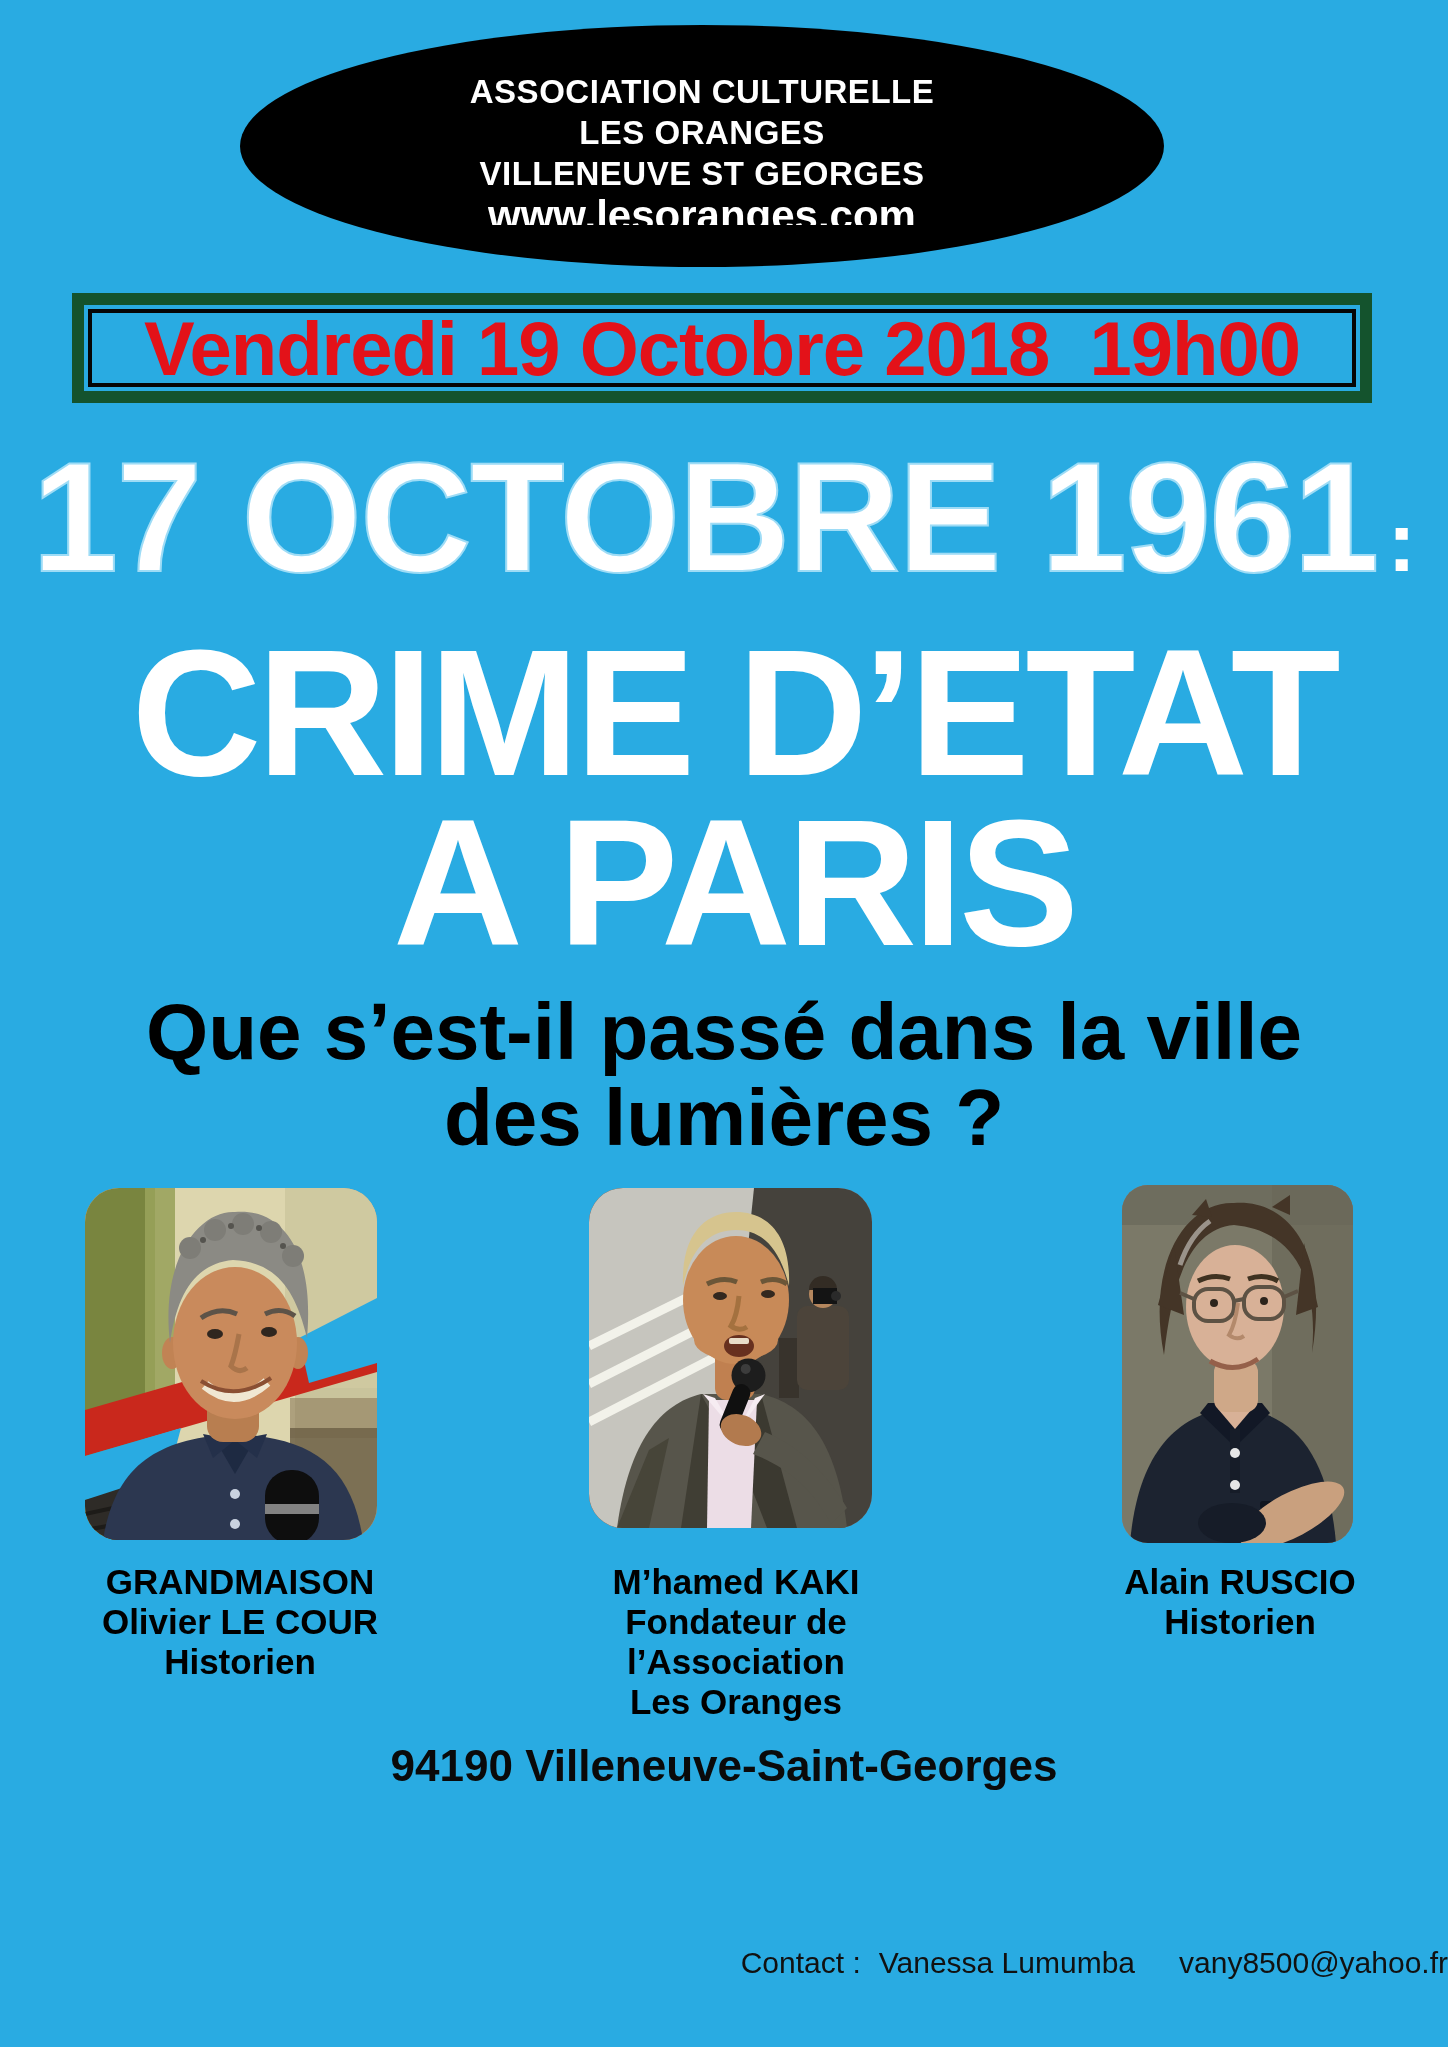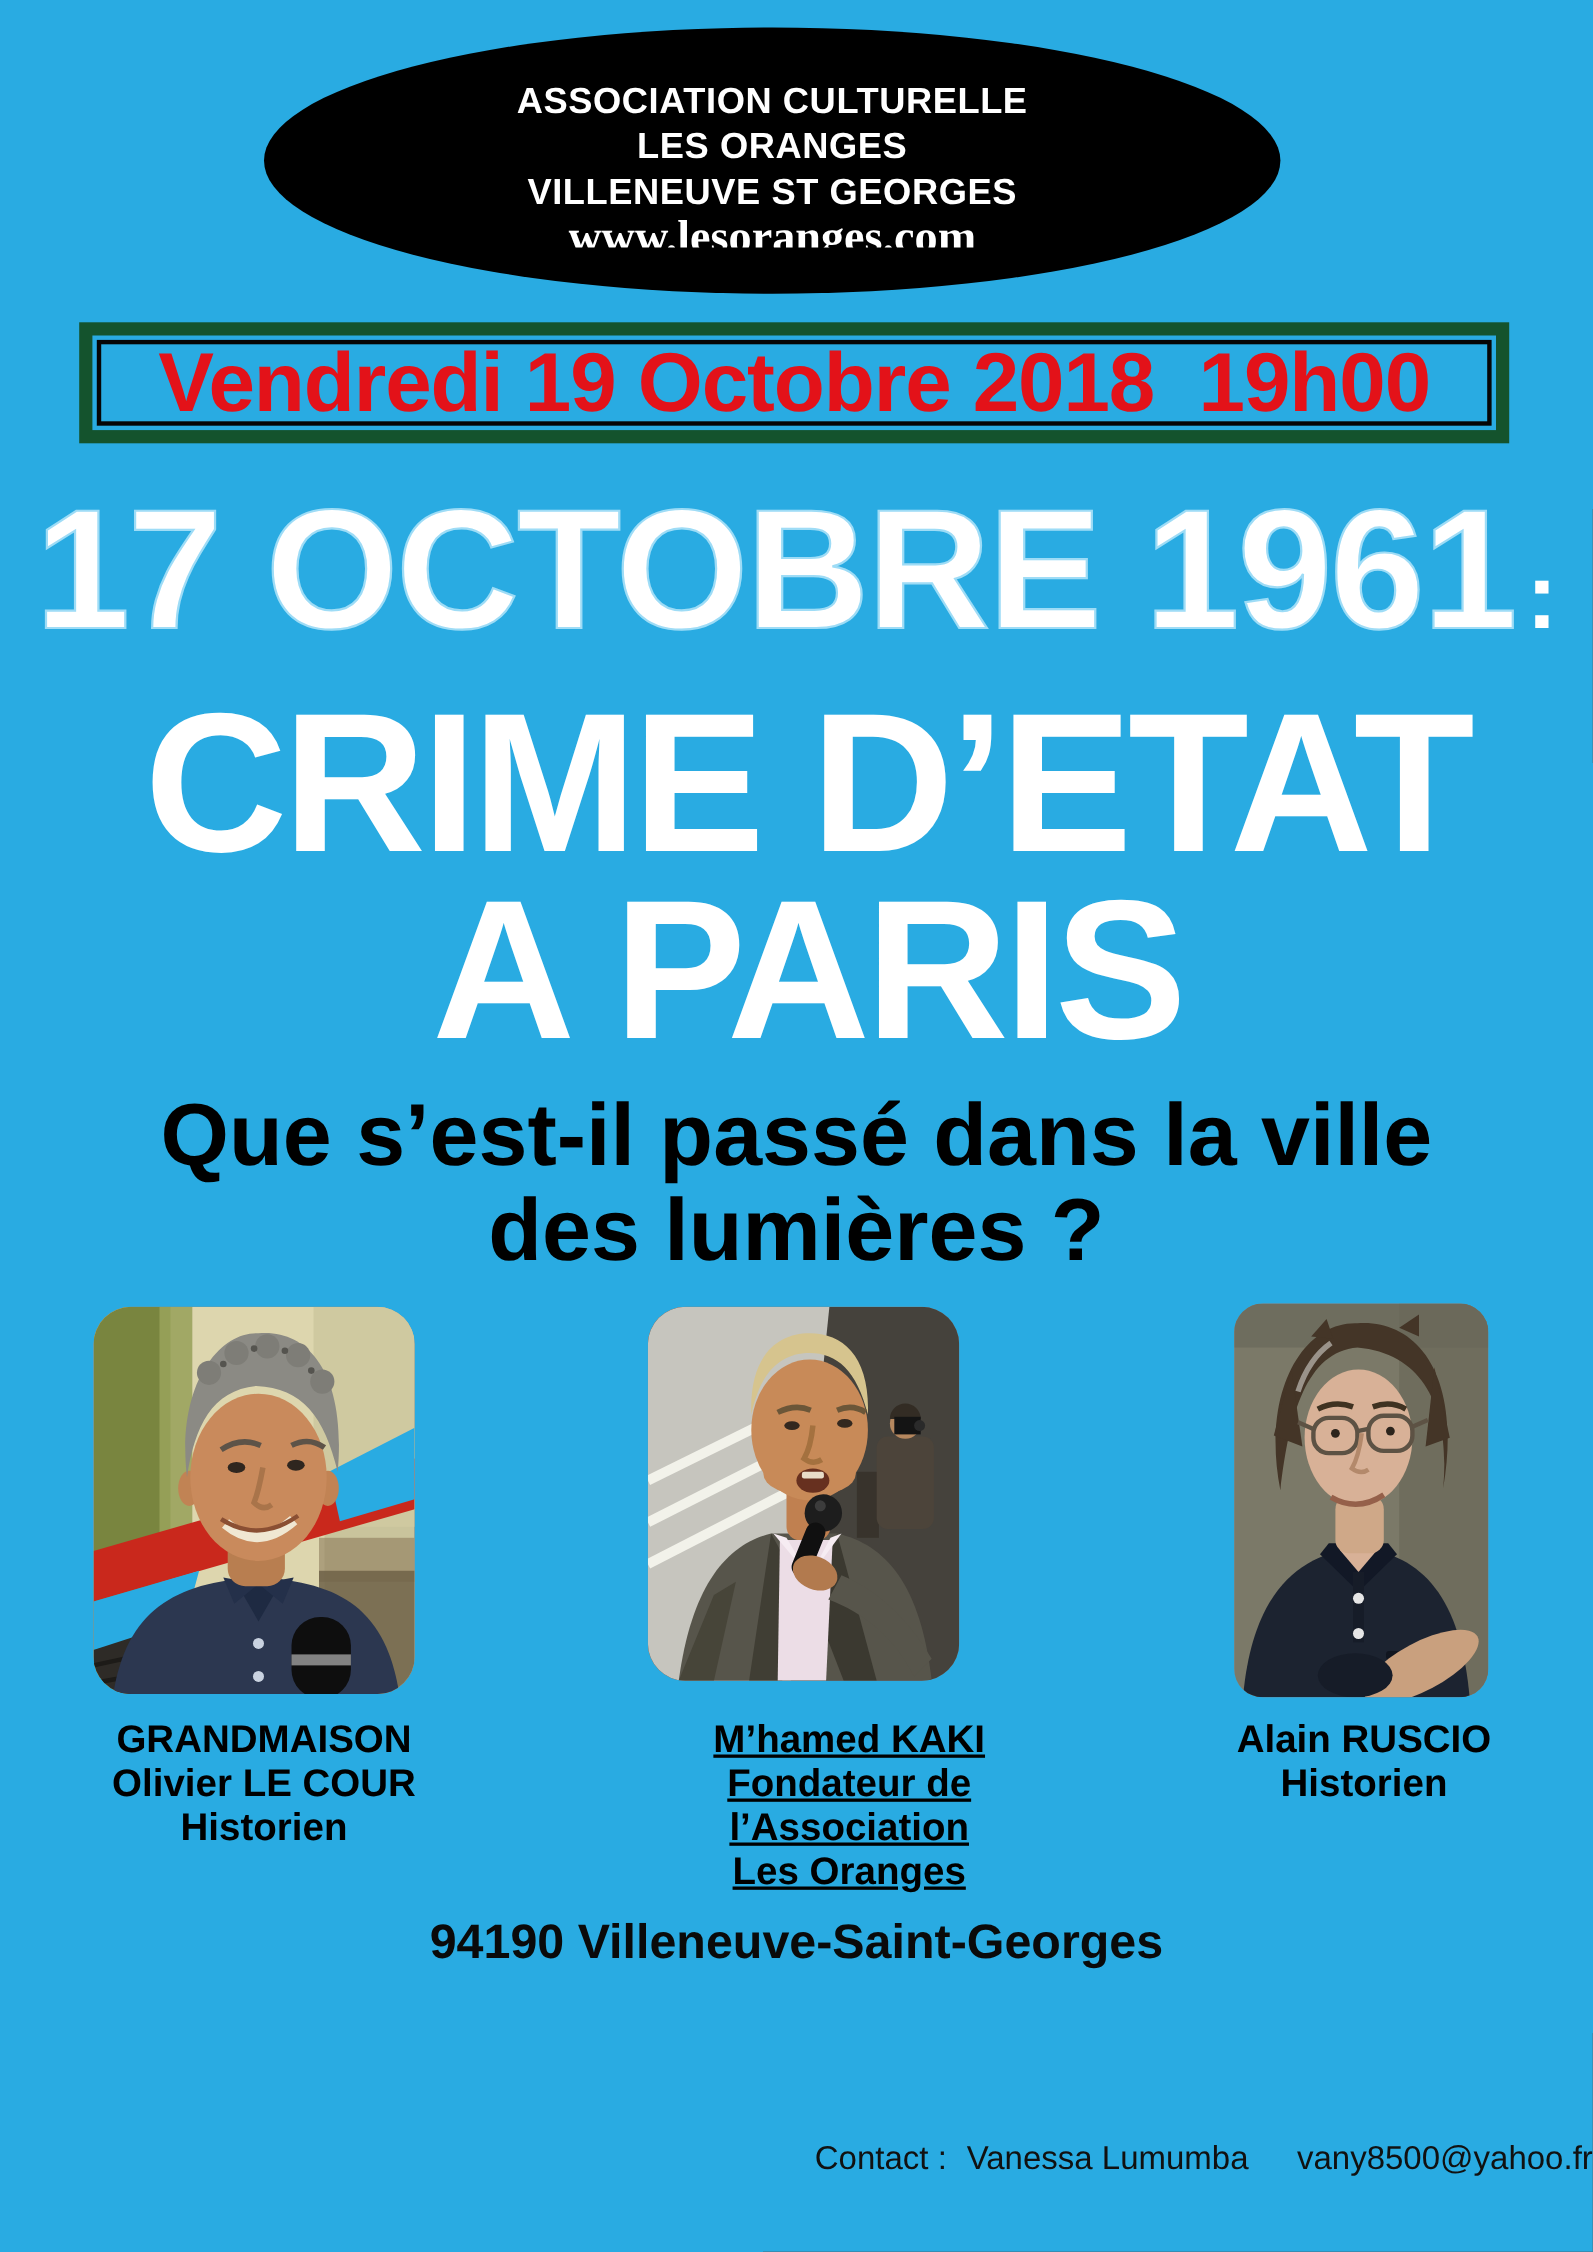--- a/index.html
+++ b/index.html
@@ -17,21 +17,21 @@
     background:#000;border-radius:50%;
     display:flex;flex-direction:column;align-items:center;
     padding-top:46px;box-sizing:border-box;
   }
   .ellipse .bline{
     color:#fff;font-weight:bold;font-size:33px;line-height:41px;
     letter-spacing:.5px;text-align:center;
   }
   .ellipse .burl{
     margin-top:4px;height:27px;overflow:hidden;
-    color:#fff;font-family:Liberation Serif, serif;font-weight:bold;
+    color:#fff;font-family:Liberation Sans, sans-serif;font-weight:bold;
     font-size:42px;line-height:36px;text-align:left;
   }
   
   .datebox{
     position:absolute;left:72px;top:293px;width:1300px;height:110px;
     box-sizing:border-box;border:12px solid #14532d;
   }
   .datebox .inner{
     position:absolute;left:4px;right:4px;top:4px;bottom:4px;
     border:4px solid #060606;
@@ -73,21 +73,21 @@
   .photo.p1{left:85px;top:1188px;width:292px;height:352px;border-radius:34px;}
   .photo.p2{left:589px;top:1188px;width:283px;height:340px;border-radius:34px;}
   .photo.p3{left:1122px;top:1185px;width:231px;height:358px;border-radius:26px;}
   
   .caption{
     position:absolute;top:1562px;
     color:#000;font-weight:bold;font-size:35px;line-height:40px;
     text-align:center;
   }
   .caption.c1{left:40px;width:400px;}
-  .caption.c2{left:552px;width:440px;text-decoration:underline;}
+  .caption.c2{left:516px;width:440px;}
   .caption.c3{left:1050px;width:380px;}
   
   .venue{
     position:absolute;left:0;right:0;top:1738px;
     text-align:center;color:#0a0a0a;font-weight:bold;
     font-size:44px;line-height:55px;
   }
   .entry{
     position:absolute;left:0;right:0;top:1856px;text-align:center;
   }

